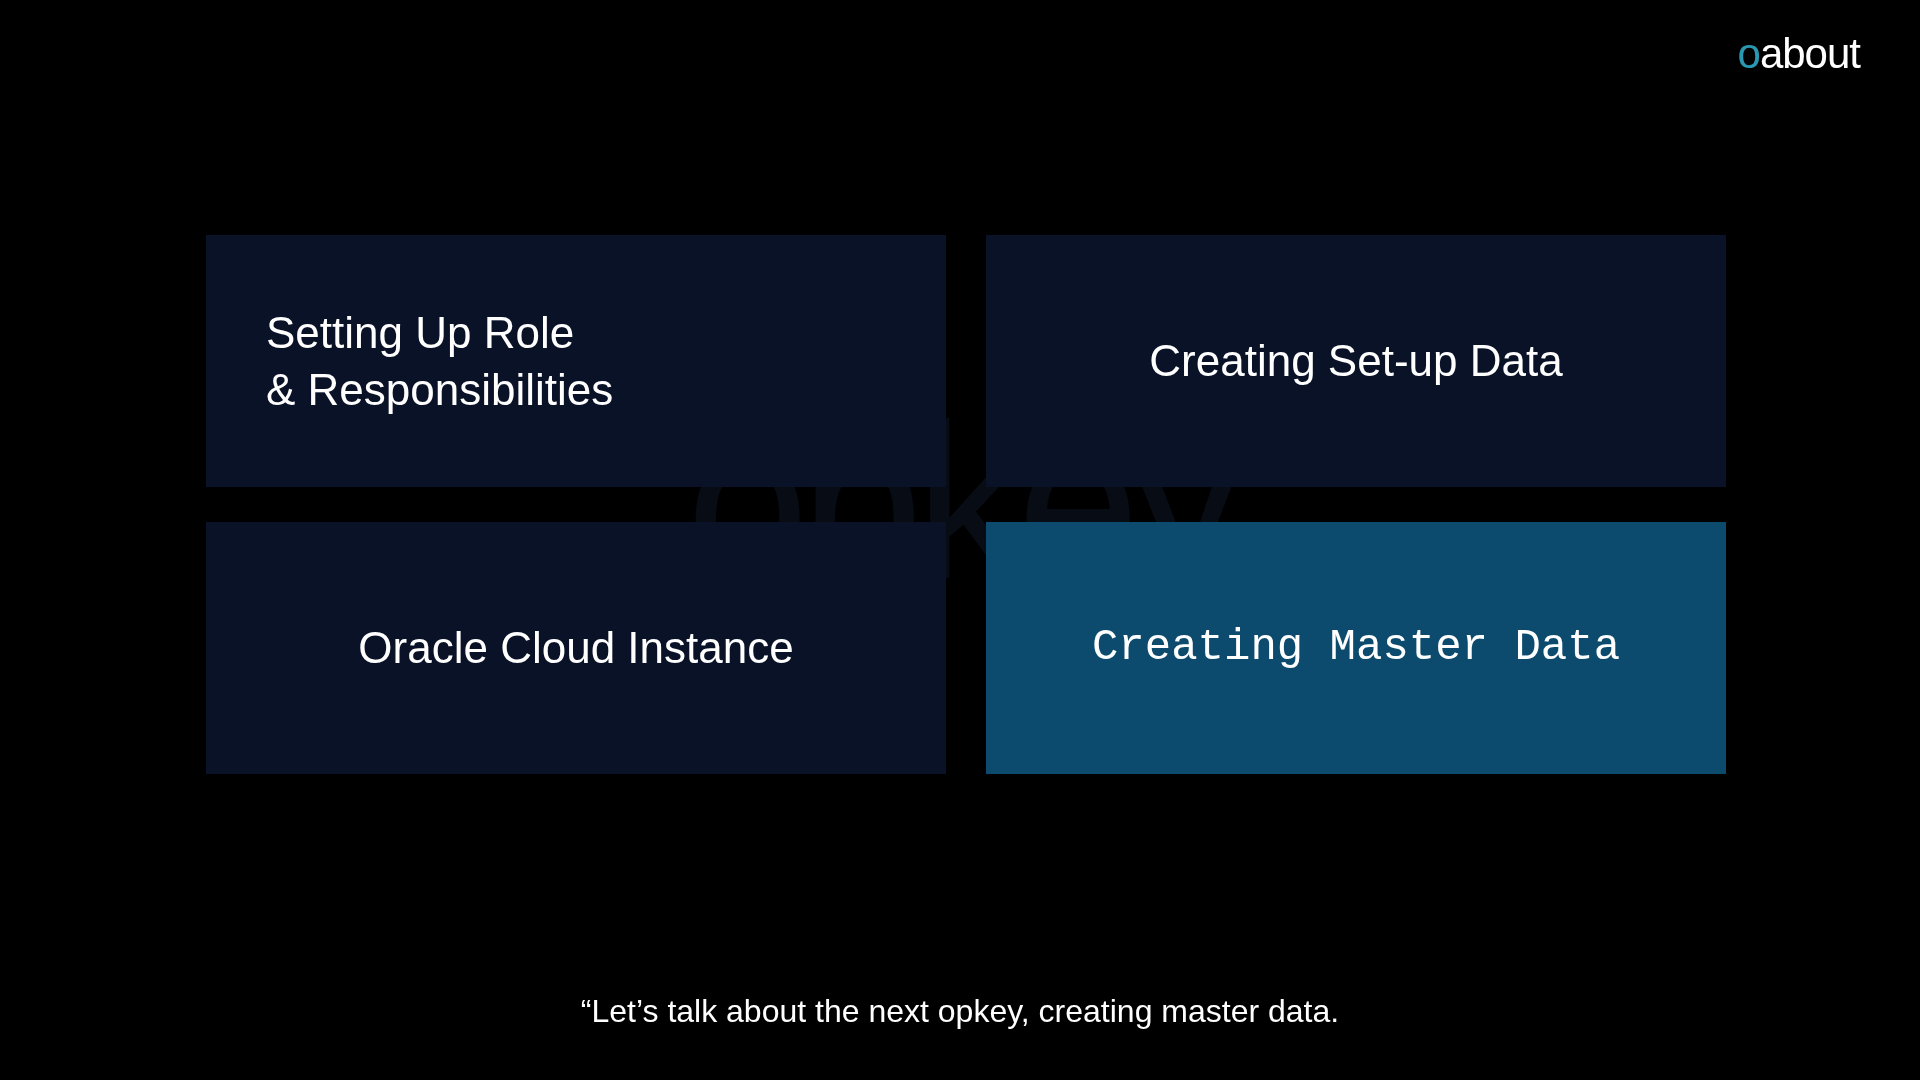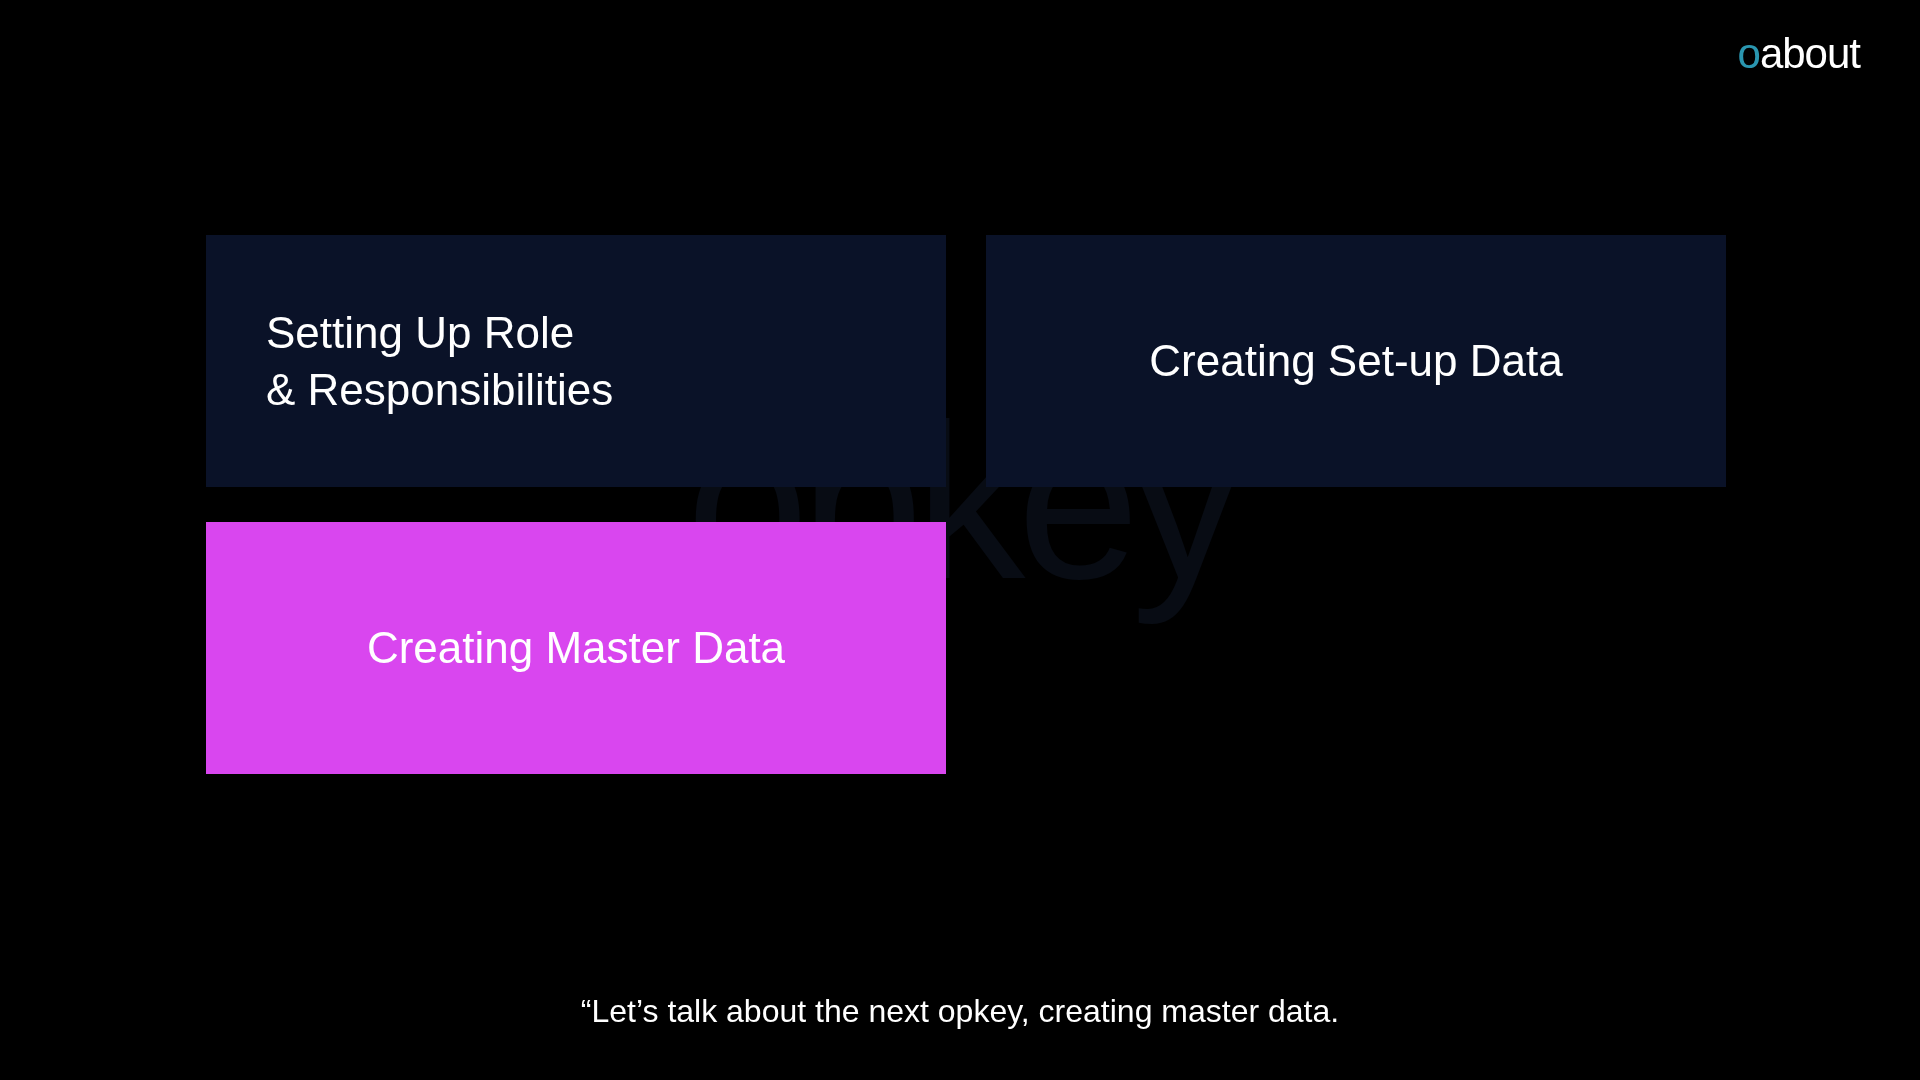--- a/index.html
+++ b/index.html
@@ -61,21 +61,22 @@
       padding: 0 60px;
     }
     .tile.left-align {
       justify-content: flex-start;
     }
     .tile.center-align {
       justify-content: center;
       text-align: center;
     }
     .tile.active {
-      background: #d946ef;
+      background: #0c4a6e;
+      font-family: Liberation Mono, monospace;
     }
     .caption {
       position: absolute;
       bottom: 50px;
       left: 0;
       right: 0;
       text-align: center;
       color: #fff;
       font-size: 32px;
       font-weight: 400;
@@ -91,18 +92,21 @@
 <div class="watermark">opkey</div>
 
 <div class="grid">
   <div class="tile left-align">
     <span style="white-space: pre-line;">Setting Up Role
 &amp; Responsibilities</span>
   </div>
   <div class="tile center-align">
     <span>Creating Set-up Data</span>
   </div>
+  <div class="tile center-align">
+    <span>Oracle Cloud Instance</span>
+  </div>
   <div class="tile center-align active">
     <span>Creating Master Data</span>
   </div>
 </div>
 
 <div class="caption">“Let’s talk about the next opkey, creating master data.</div>
 
 </body></html>

